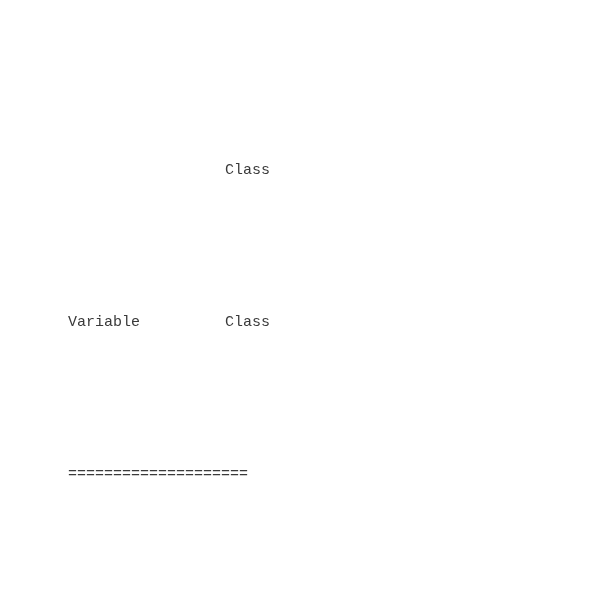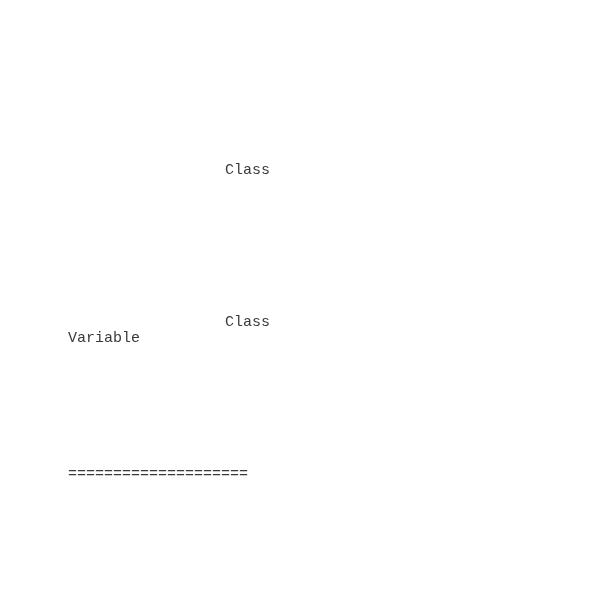--- a/index.html
+++ b/index.html
@@ -35,21 +35,21 @@
   .line {
     display: block;
     height: 38px;
     line-height: 38px;
     width: 202px;
     position: relative;
   }
   .col-label {
     position: absolute;
     left: 0;
-    top: 16px;
+    top: 0;
     text-align: right;
     white-space: pre;
   }
   .col-value {
     position: absolute;
     right: 0;
     top: 0;
     text-align: right;
     white-space: pre;
   }

